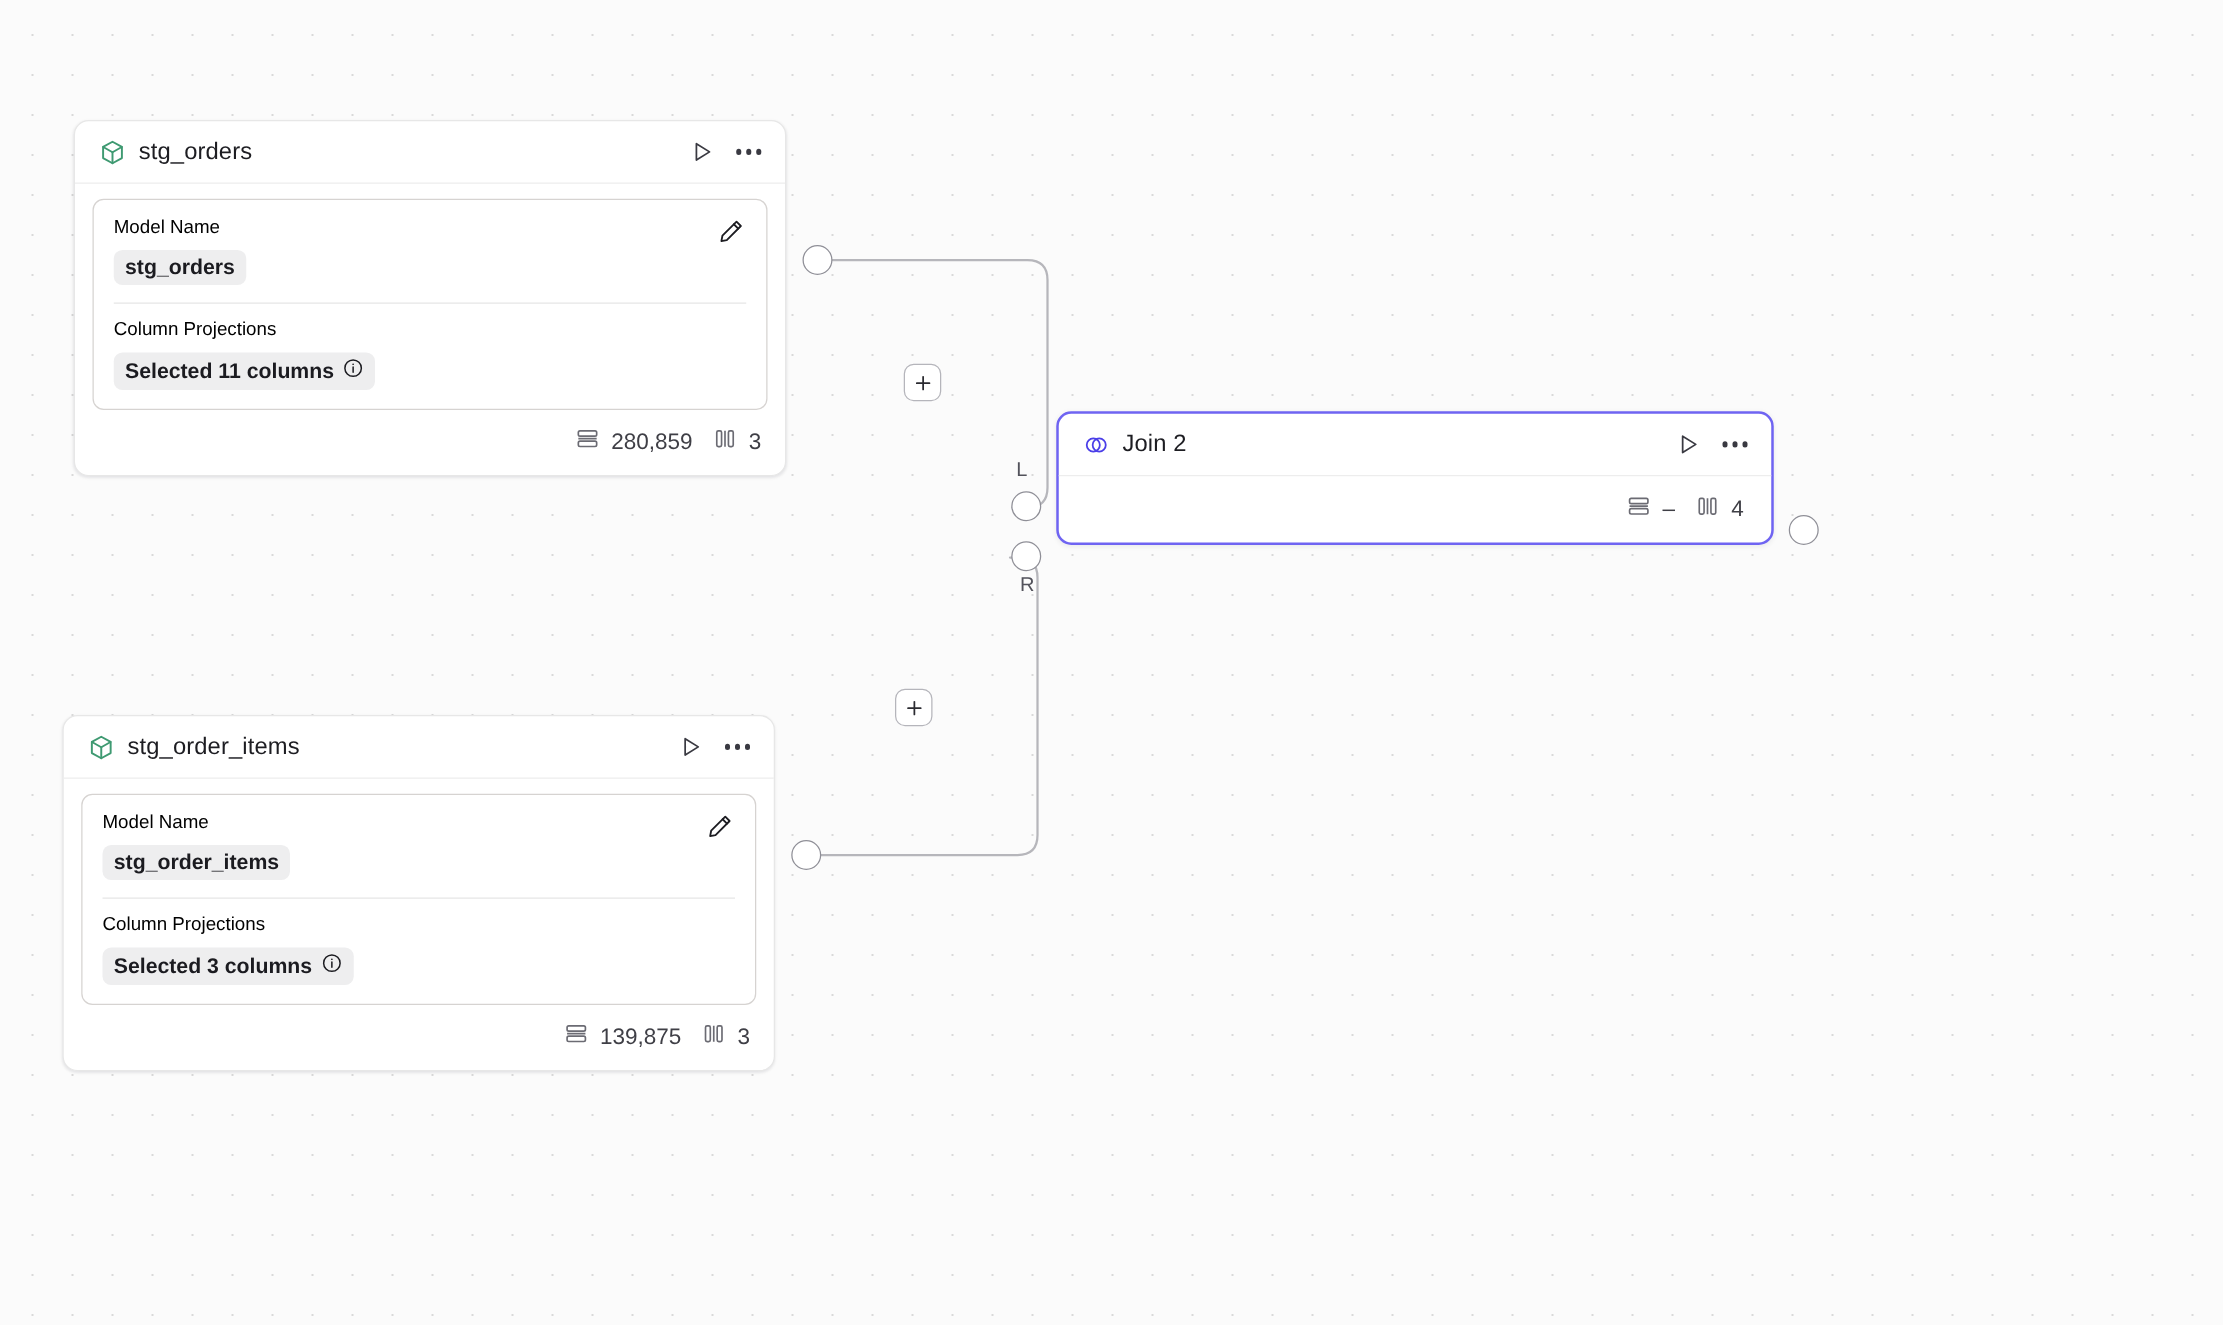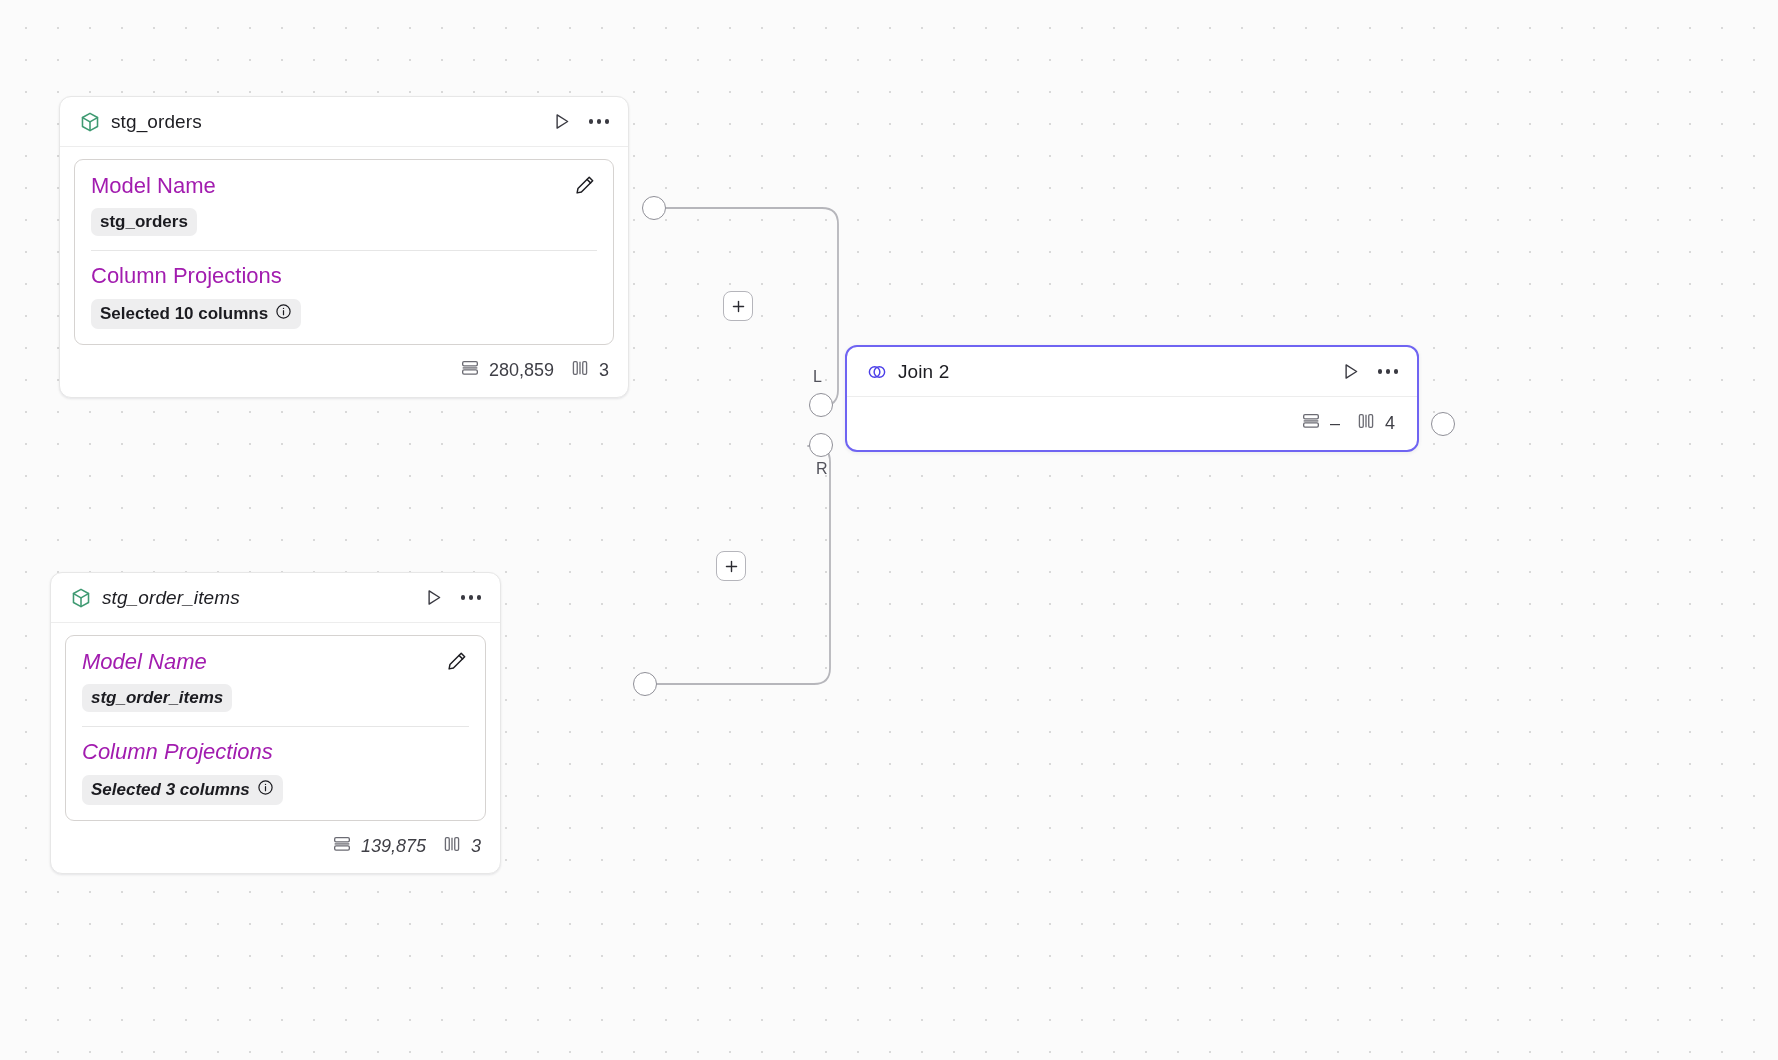--- a/index.html
+++ b/index.html
@@ -40,21 +40,20 @@
     box-sizing: border-box;
   }
   .node.model {
     border: 1px solid #e7e7e7;
     box-shadow: 0 1px 3px rgba(16,24,40,0.06), 0 1px 2px rgba(16,24,40,0.04);
     margin-top: 41px;
   }
   .node.join {
     border: 2px solid #6f64f2;
     box-shadow: 0 1px 4px rgba(16,24,40,0.07);
-    margin-top: 16px;
   }
 
   .node-header {
     display: flex;
     align-items: center;
     height: 50px;
     padding: 0 17px 0 19px;
     box-sizing: border-box;
     border-bottom: 1px solid #ededed;
   }
@@ -119,22 +118,22 @@
     padding: 13px 16px 15px 16px;
     background: #fff;
   }
 
   .field-row {
     display: flex;
     align-items: flex-start;
     justify-content: space-between;
   }
   .field-label {
-    font-size: 22px;
-    color: #a21caf;
+    font-size: 15px;
+    color: #000000;
     line-height: 1.2;
   }
   .pill {
     display: inline-flex;
     align-items: center;
     gap: 7px;
     background: #eeeeef;
     border-radius: 7px;
     padding: 4px 9px;
     margin-top: 9px;
@@ -269,21 +268,21 @@
               <path d="M14.3 5.9 18.1 9.7"></path>
             </svg>
           </span>
         </div>
 
         <div class="divider"></div>
 
         <div>
           <div class="field-label">Column Projections</div>
           <div class="pill">
-            <span>Selected 10 columns</span>
+            <span>Selected 11 columns</span>
             <span>
               <svg width="17" height="17" viewBox="0 0 24 24" fill="none" stroke="#1b1b20" stroke-width="1.7" stroke-linecap="round">
                 <circle cx="12" cy="12" r="9.3"></circle>
                 <path d="M12 10.8 12 16.6"></path>
                 <circle cx="12" cy="7.6" r="0.95" fill="#1b1b20" stroke="none"></circle>
               </svg>
             </span>
           </div>
         </div>
 
@@ -309,21 +308,21 @@
             <path d="M12 4.4 12 19.6"></path>
           </svg>
         </span>
         <span class="val">3</span>
       </span>
     </div>
   </div>
 
   <div class="port" style="left:642px; top:196px;"></div>
 
-  <div class="node model" style="left:50px; top:531px; width:451px;font-style:italic;">
+  <div class="node model" style="left:50px; top:531px; width:570px;">
 
     <div class="node-header">
       <span class="title-icon">
         <svg width="22" height="22" viewBox="0 0 24 24" fill="none" stroke="#3f9a72" stroke-width="1.7" stroke-linejoin="round" stroke-linecap="round">
           <path d="M12 2.6 20.2 7.1 20.2 16.9 12 21.4 3.8 16.9 3.8 7.1 Z"></path>
           <path d="M3.9 7.2 12 11.8 20.1 7.2"></path>
           <path d="M12 11.8 12 21.3"></path>
         </svg>
       </span>
       <span class="node-title">stg_order_items</span>

